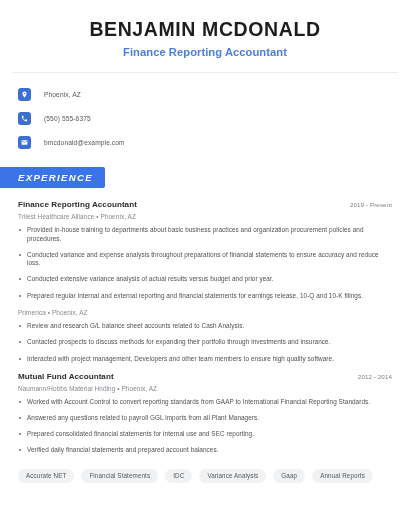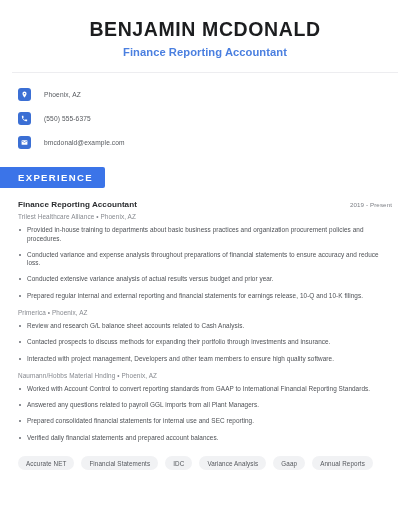--- a/index.html
+++ b/index.html
@@ -80,20 +80,21 @@
   .section-badge {
     background: #3b74e8;
     color: #ffffff;
     font-size: 9.6px;
     font-weight: bold;
     letter-spacing: 1.3px;
     display: inline-block;
     padding: 5px 12px 5px 18px;
     margin-left: 0;
     border-radius: 0 2px 2px 0;
+    font-style: italic;
   }
   .section-wrap { margin-top: 14px; }
 
   
   .experience-body {
     padding: 0 18px 0 18px;
     margin-top: 12px;
   }
   .job { margin-bottom: 9px; }
   .job-head {
@@ -225,20 +226,24 @@
       <div class="job">
         <div class="job-company">Primerica  •  Phoenix, AZ</div>
         <ul class="bullets">
           <li>Review and research G/L balance sheet accounts related to Cash Analysis.</li>
           <li>Contacted prospects to discuss methods for expanding their portfolio through investments and insurance.</li>
           <li>Interacted with project management, Developers and other team members to ensure high quality software.</li>
         </ul>
       </div>
 
       <div class="job">
+        <div class="job-head">
+          <span class="job-role">Mutual Fund Accountant</span>
+          <span class="job-dates">2012 - 2014</span>
+        </div>
         <div class="job-company">Naumann/Hobbs Material Hndlng  •  Phoenix, AZ</div>
         <ul class="bullets">
           <li>Worked with Account Control to convert reporting standards from GAAP to International Financial Reporting Standards.</li>
           <li>Answered any questions related to payroll GGL imports from all Plant Managers.</li>
           <li>Prepared consolidated financial statements for internal use and SEC reporting.</li>
           <li>Verified daily financial statements and prepared account balances.</li>
         </ul>
       </div>
 
     </div>

